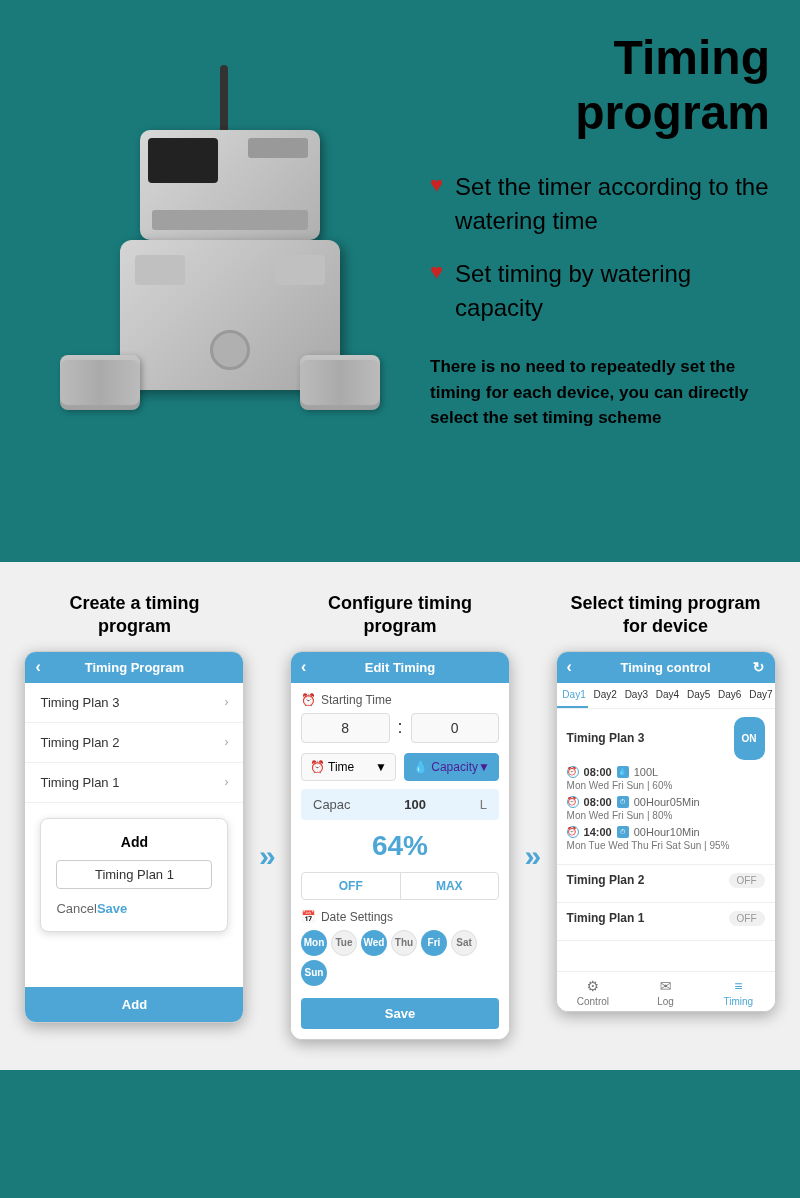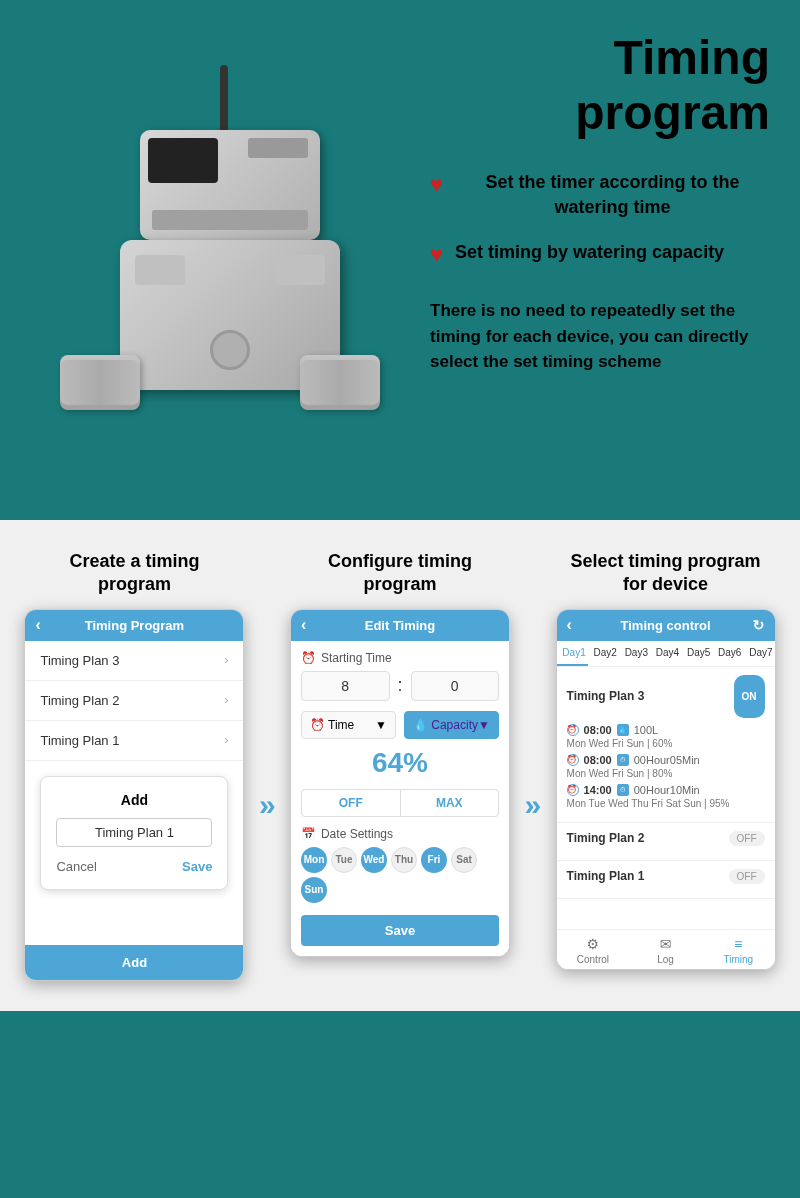--- a/index.html
+++ b/index.html
@@ -46,38 +46,38 @@
       margin-bottom: 20px;
     }
     .heart-icon {
       color: #cc2222;
       font-size: 22px;
       margin-right: 12px;
       margin-top: 2px;
       flex-shrink: 0;
     }
     .feature-text {
-      font-size: 18px;
-      font-weight: 700;
+      font-size: 24px;
+      font-weight: 400;
       color: #000;
       line-height: 1.4;
-      text-align: center;
     }
     .description-text {
       font-size: 17px;
       font-weight: 700;
       color: #000;
       line-height: 1.5;
       margin-top: 30px;
     }
 
     
     .bottom-section {
       background-color: #f0f0f0;
       padding: 30px 20px;
+      margin-top: 42px;
     }
     .steps-row {
       display: flex;
       flex-direction: row;
       gap: 10px;
       justify-content: space-between;
     }
     .step-column {
       flex: 1;
       display: flex;
@@ -162,21 +162,20 @@
       border-radius: 4px;
       padding: 6px 10px;
       font-size: 13px;
       width: 100%;
       text-align: center;
       margin-bottom: 12px;
       color: #333;
     }
     .add-dialog-buttons {
       display: flex;
-      justify-content: space-between;
     }
     .btn-cancel {
       color: #666;
       font-size: 13px;
       font-weight: 500;
       cursor: pointer;
       background: none;
       border: none;
     }
     .btn-save {
@@ -598,20 +597,25 @@
           <div class="dropdown-row">
             <div class="dropdown-btn">
               <span>⏰ Time</span>
               <span>▼</span>
             </div>
             <div class="dropdown-btn blue">
               <span>💧 Capacity</span>
               <span>▼</span>
             </div>
           </div>
+          <div class="capacity-row">
+            <span class="capacity-label">Capac</span>
+            <span class="capacity-value">100</span>
+            <span class="capacity-unit">L</span>
+          </div>
           <div class="percent-display">64%</div>
           <div class="off-max-row">
             <div class="off-btn">OFF</div>
             <div class="max-btn">MAX</div>
           </div>
           <div class="date-settings-label">
             <span>📅</span>
             <span>Date Settings</span>
           </div>
           <div class="day-buttons">

